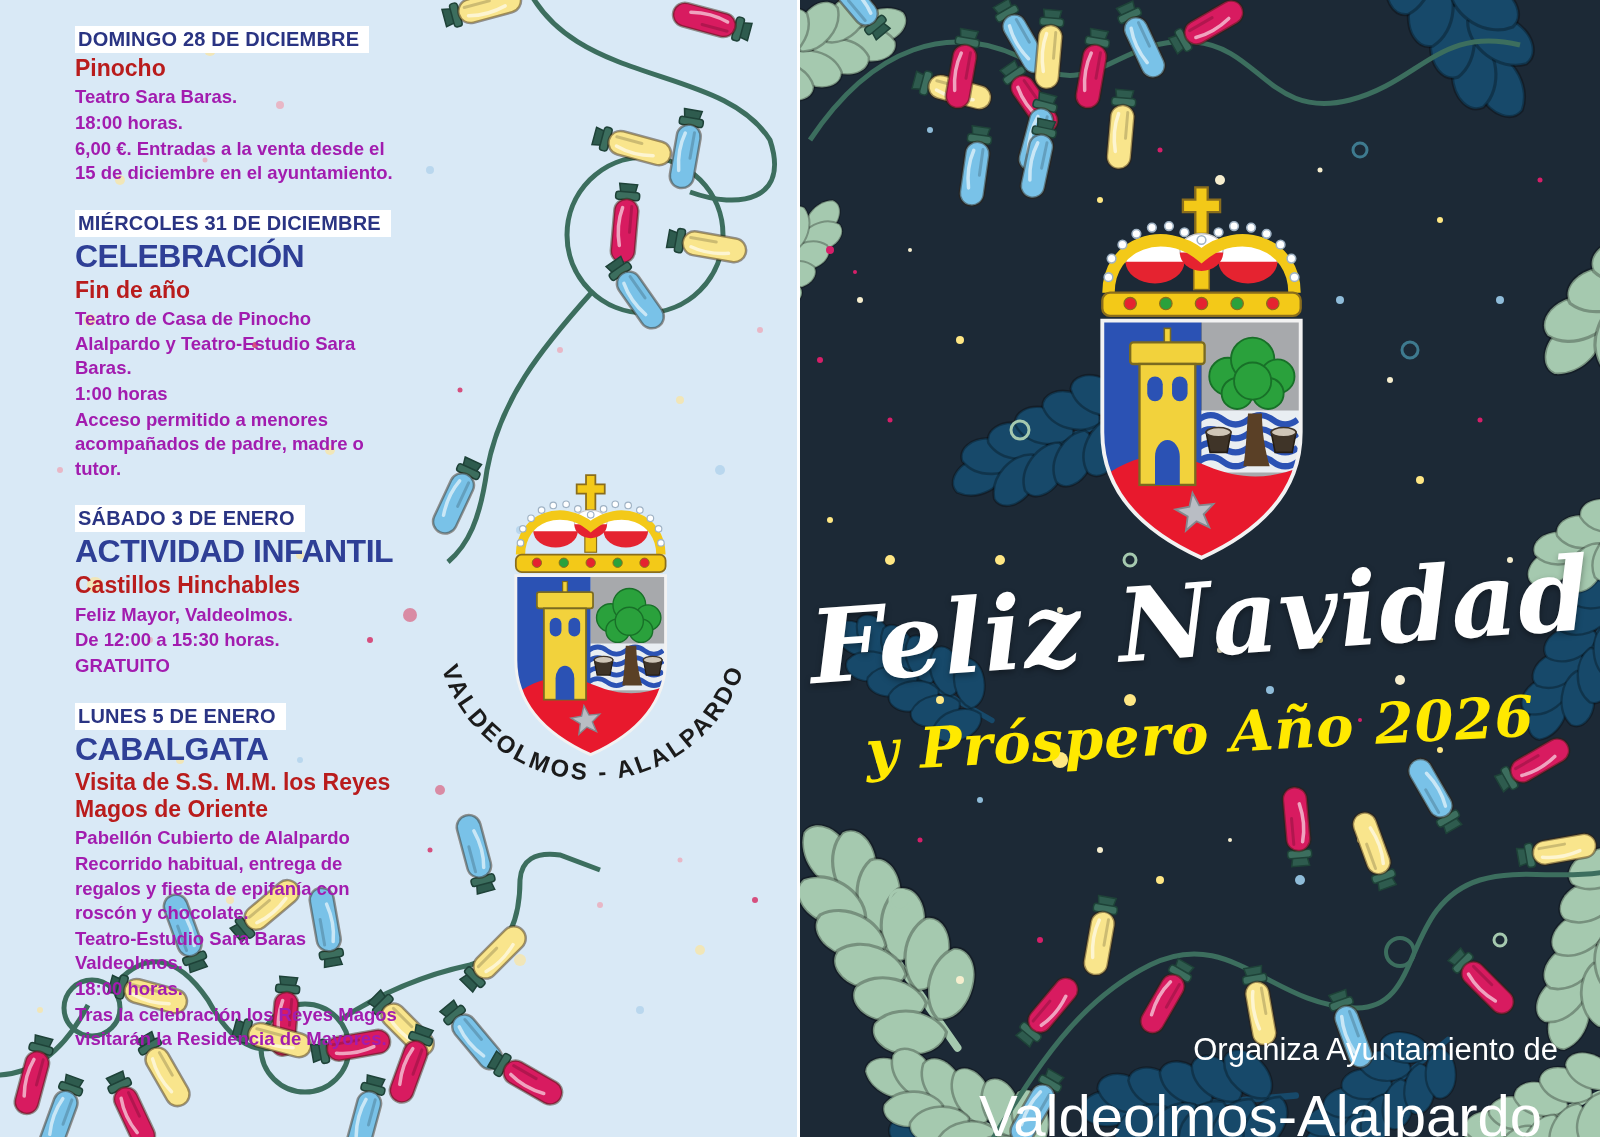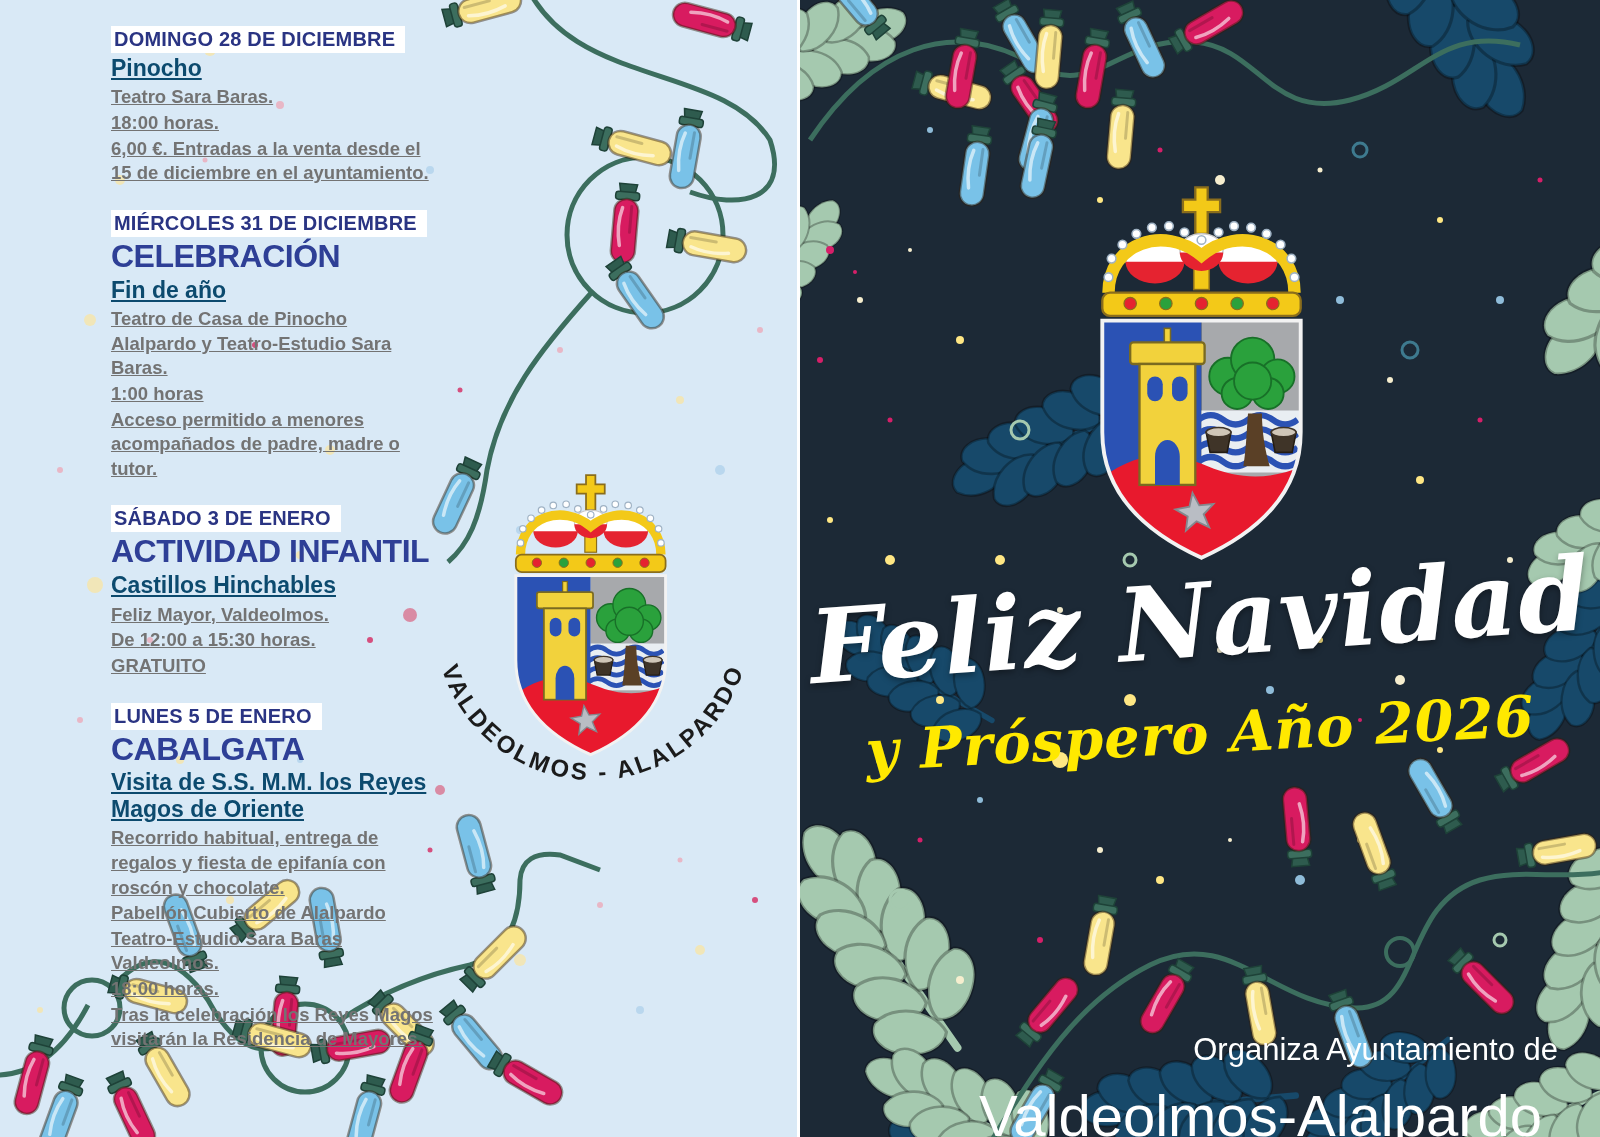--- a/index.html
+++ b/index.html
@@ -5,28 +5,28 @@
   html,body{margin:0;padding:0;background:#888;}
   .poster{position:relative;width:1600px;height:1137px;overflow:hidden;background:#fff;
           font-family:"Liberation Sans",sans-serif;}
   .panel{position:absolute;top:0;height:1137px;overflow:hidden;}
   .panel-left{left:0;width:797px;background:#d9e9f6;}
   .fold{position:absolute;left:797px;top:0;width:3px;height:1137px;background:#ffffff;z-index:5;}
   .panel-right{left:800px;width:800px;background:#1c2936;}
   .deco{position:absolute;left:0;top:0;pointer-events:none;}
 
   
-  .events{position:absolute;left:75px;top:26px;width:325px;z-index:3;margin-left:36px;}
+  .events{position:absolute;left:75px;top:26px;width:325px;z-index:3;}
   .event{margin-bottom:24px;}
   .event .date{display:inline-block;background:#ffffff;color:#2a3483;
                font-size:20px;font-weight:700;letter-spacing:0.2px;padding:2px 10px 2px 3px;margin:0;}
   .event .title{color:#2e3f96;font-size:32px;font-weight:800;letter-spacing:-0.5px;
                 margin:3px 0 4px 0;line-height:1.03;}
-  .event .subtitle{color:#0c4a6e;font-size:23px;font-weight:700;margin:2px 0 4px 0;line-height:1.15;text-decoration:underline;}
-  .event p{color:#737373;font-size:18.5px;font-weight:600;line-height:1.33;margin:1px 0;text-decoration:underline;}
+  .event .subtitle{color:#b91c1c;font-size:23px;font-weight:700;margin:2px 0 4px 0;line-height:1.15;}
+  .event p{color:#a21caf;font-size:18.5px;font-weight:600;line-height:1.33;margin:1px 0;}
 
   
   .greeting{position:absolute;left:0;top:560px;width:800px;text-align:center;z-index:4;
             font-family:"DejaVu Serif",serif;font-style:italic;font-weight:700;
             font-size:102px;color:#ffffff;transform:rotate(-4deg);letter-spacing:1px;
             text-shadow:0 3px 6px rgba(0,0,0,.35);}
   .subgreeting{position:absolute;left:0;top:700px;width:800px;text-align:center;z-index:4;
             font-family:"DejaVu Serif",serif;font-style:italic;font-weight:700;
             font-size:56px;color:#ffe900;transform:rotate(-3deg);letter-spacing:1px;}
   .footer{position:absolute;right:42px;top:1032px;text-align:right;z-index:4;color:#ffffff;}
@@ -286,22 +286,22 @@
         <h2 class="title">ACTIVIDAD INFANTIL</h2>
         <h3 class="subtitle">Castillos Hinchables</h3>
         <p>Feliz Mayor, Valdeolmos.</p>
         <p>De 12:00 a 15:30 horas.</p>
         <p>GRATUITO</p>
       </div>
       <div class="event">
         <h4 class="date">LUNES 5 DE ENERO</h4>
         <h2 class="title">CABALGATA</h2>
         <h3 class="subtitle">Visita de S.S. M.M. los Reyes Magos de Oriente</h3>
+        <p>Pabellón Cubierto de Alalpardo</p>
         <p>Recorrido habitual, entrega de regalos y fiesta de epifanía con roscón y chocolate.</p>
-        <p>Pabellón Cubierto de Alalpardo</p>
         <p>Teatro-Estudio Sara Baras Valdeolmos.</p>
         <p>18:00 horas.</p>
         <p>Tras la celebración los Reyes Magos visitarán la Residencia de Mayores.</p>
       </div>
     </div>
   </div>
 
   <div class="fold"></div>
 
   <div class="panel panel-right">

